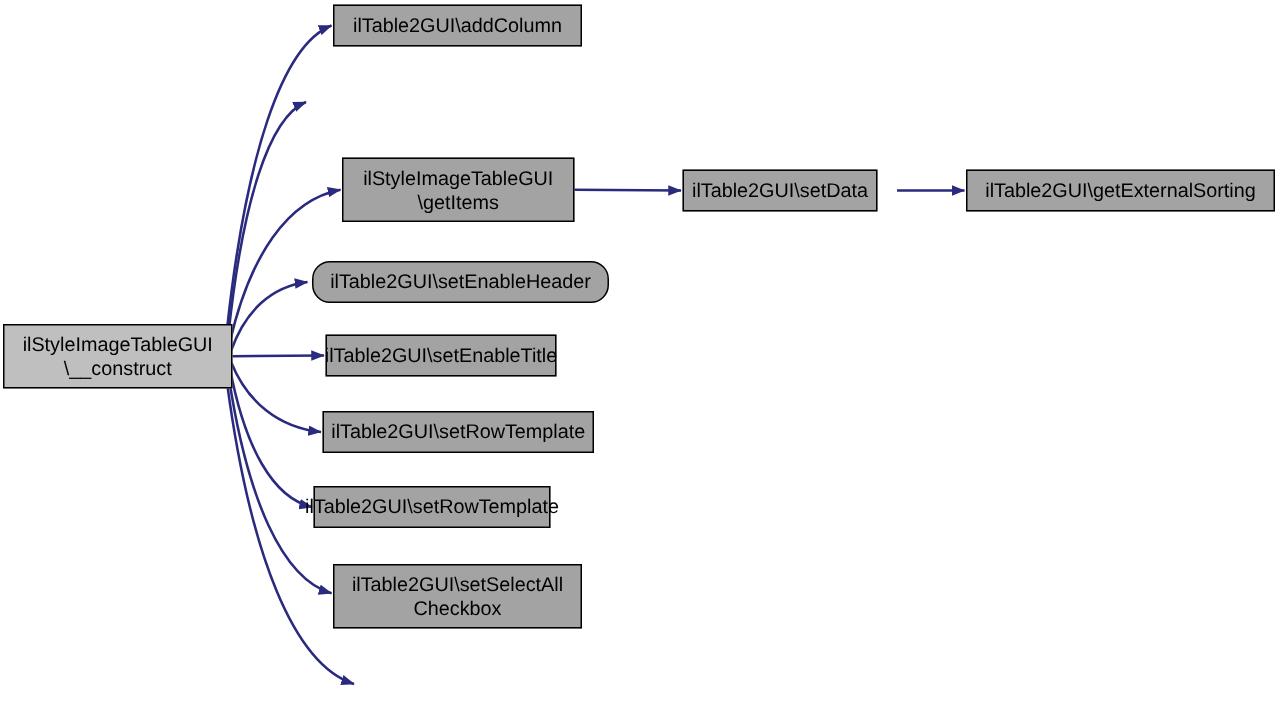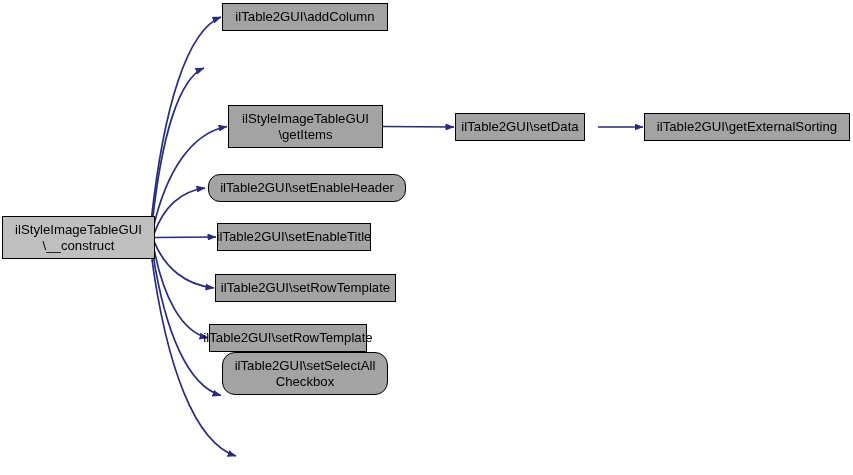--- a/index.html
+++ b/index.html
@@ -73,15 +73,15 @@
 \__construct</span></div>
     <div class="node" style="left: 222px; top: 3px; width: 166px; height: 28px;"><span class="node-label">ilTable2GUI\addColumn</span></div>
     <div class="node" style="left: 228px; top: 105px; width: 155px; height: 43px;"><span class="node-label">ilStyleImageTableGUI
 \getItems</span></div>
     <div class="node" style="left: 455px; top: 113px; width: 130px; height: 28px;"><span class="node-label">ilTable2GUI\setData</span></div>
     <div class="node" style="left: 644px; top: 113px; width: 206px; height: 28px;"><span class="node-label">ilTable2GUI\getExternalSorting</span></div>
     <div class="node" style="left: 208px; top: 174px; width: 198px; height: 28px; border-radius: 12px;"><span class="node-label">ilTable2GUI\setEnableHeader</span></div>
     <div class="node" style="left: 217px; top: 223px; width: 154px; height: 28px;"><span class="node-label">ilTable2GUI\setEnableTitle</span></div>
     <div class="node" style="left: 215px; top: 274px; width: 181px; height: 28px;"><span class="node-label">ilTable2GUI\setRowTemplate</span></div>
     <div class="node" style="left: 209px; top: 324px; width: 158px; height: 28px;"><span class="node-label">ilTable2GUI\setRowTemplate</span></div>
-    <div class="node" style="left: 222px; top: 352px; width: 166px; height: 43px; border-radius: 13px;"><span class="node-label">ilTable2GUI\setSelectAll
+    <div class="node" style="left: 222px; top: 376px; width: 166px; height: 43px;"><span class="node-label">ilTable2GUI\setSelectAll
 Checkbox</span></div>
   </div>
 
 </body></html>

